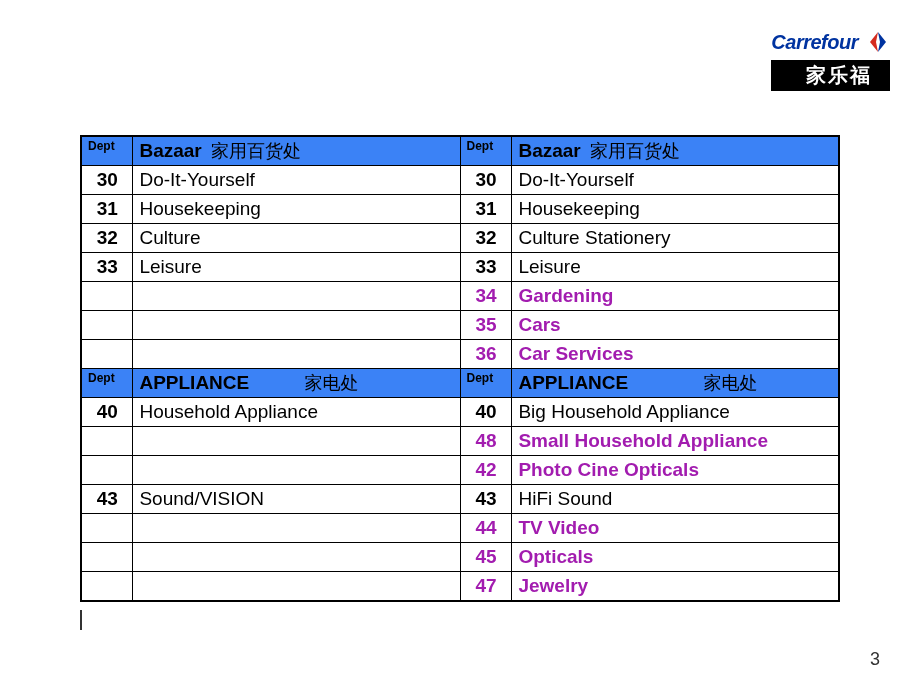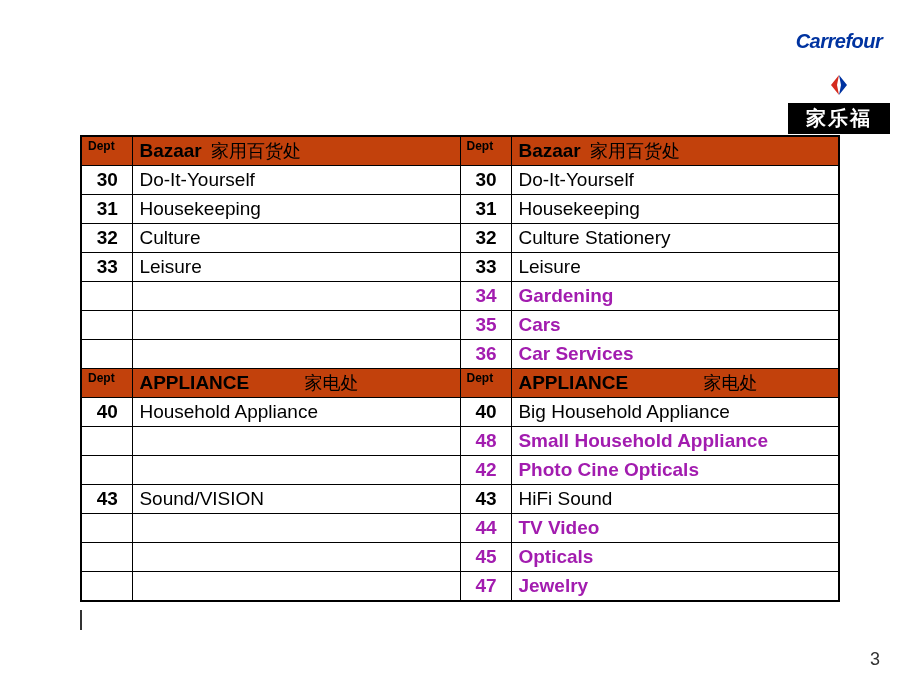--- a/index.html
+++ b/index.html
@@ -13,23 +13,22 @@
     .logo-area {
       position: absolute;
       top: 30px;
       right: 30px;
       text-align: right;
     }
     .carrefour-logo {
       display: flex;
       align-items: center;
       justify-content: flex-end;
-      gap: 20px;
+      gap: 8px;
       margin-bottom: 6px;
-      flex-direction: column;
     }
     .carrefour-text {
       font-weight: bold;
       font-style: italic;
       font-size: 20px;
       color: #0033a0;
       letter-spacing: -0.5px;
     }
     .carrefour-icon {
       width: 24px;
@@ -66,21 +65,21 @@
     td.dept-col {
       width: 52px;
       text-align: center;
       font-weight: bold;
     }
     td.name-col {
       width: 328px;
       text-align: left;
     }
     tr.header td {
-      background: #c2410c;
+      background: #3b82f6;
     }
     tr.header td.dept-col {
       font-size: 12px;
       font-weight: bold;
       vertical-align: top;
       text-align: left;
     }
     tr.header td.name-col {
       font-weight: bold;
     }

